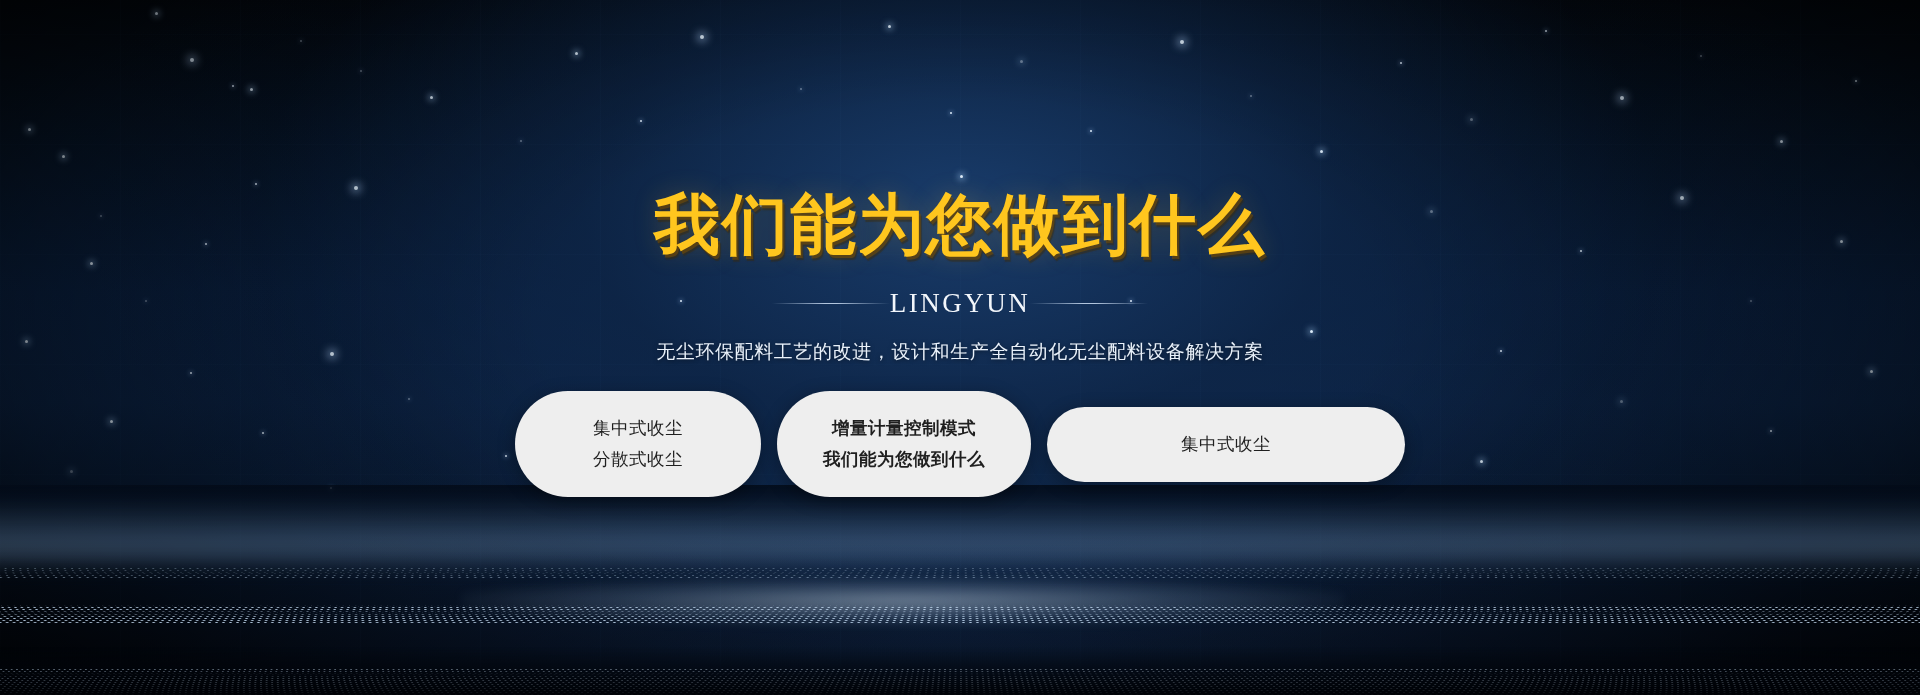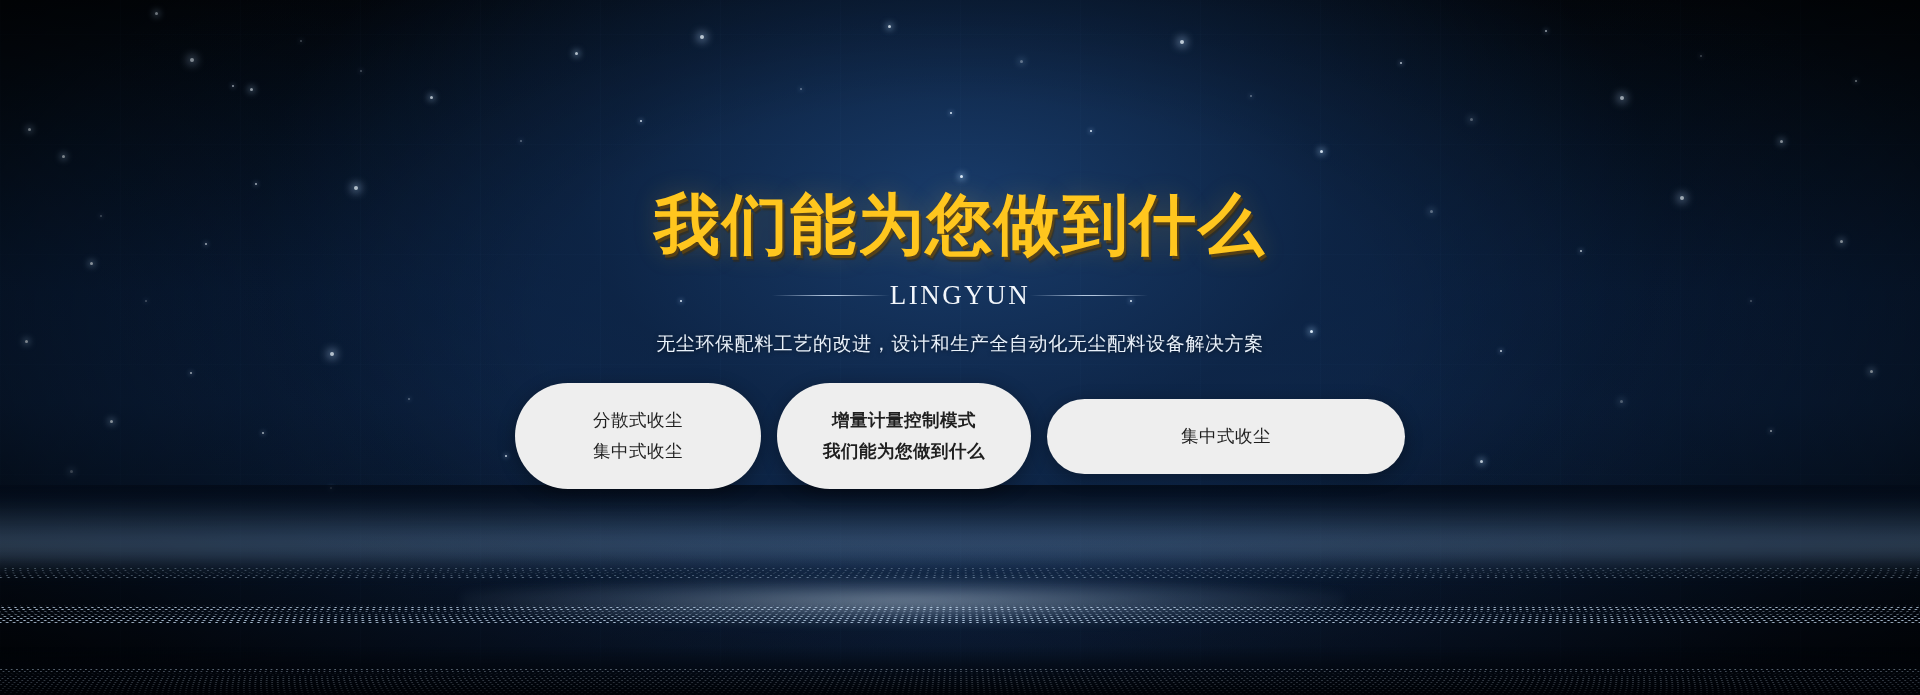--- a/index.html
+++ b/index.html
@@ -134,21 +134,21 @@
     text-shadow:
       2px 3px 0 rgba(120,78,4,0.55),
       3px 5px 1px rgba(60,40,2,0.45),
       0 0 26px rgba(255,190,40,0.22);
   }
 
   .sub-row {
     display: flex;
     align-items: center;
     justify-content: center;
-    margin-top: 22px;
+    margin-top: 30px;
   }
   .sub-line {
     width: 118px;
     height: 1px;
     background: linear-gradient(90deg, rgba(200,220,245,0) 0%, rgba(206,224,246,0.85) 45%, rgba(206,224,246,0.85) 55%, rgba(200,220,245,0) 100%);
   }
   .sub-en {
     font-family: "Liberation Serif", "DejaVu Serif", serif;
     font-size: 27px;
     letter-spacing: 2.5px;
@@ -273,22 +273,22 @@
       <span class="sub-line"></span>
       <span class="sub-en">LINGYUN</span>
       <span class="sub-line"></span>
     </div>
 
     <div class="desc">无尘环保配料工艺的改进，设计和生产全自动化无尘配料设备解决方案</div>
 
     <div class="pills">
 
       <div class="pill w1">
+        <div class="line">集中式收尘</div>
         <div class="line">分散式收尘</div>
-        <div class="line">集中式收尘</div>
       </div>
 
       <div class="pill w2">
         <div class="line">增量计量控制模式</div>
         <div class="line">我们能为您做到什么</div>
       </div>
 
       <div class="pill w3">
         <div class="line">集中式收尘</div>
       </div>

